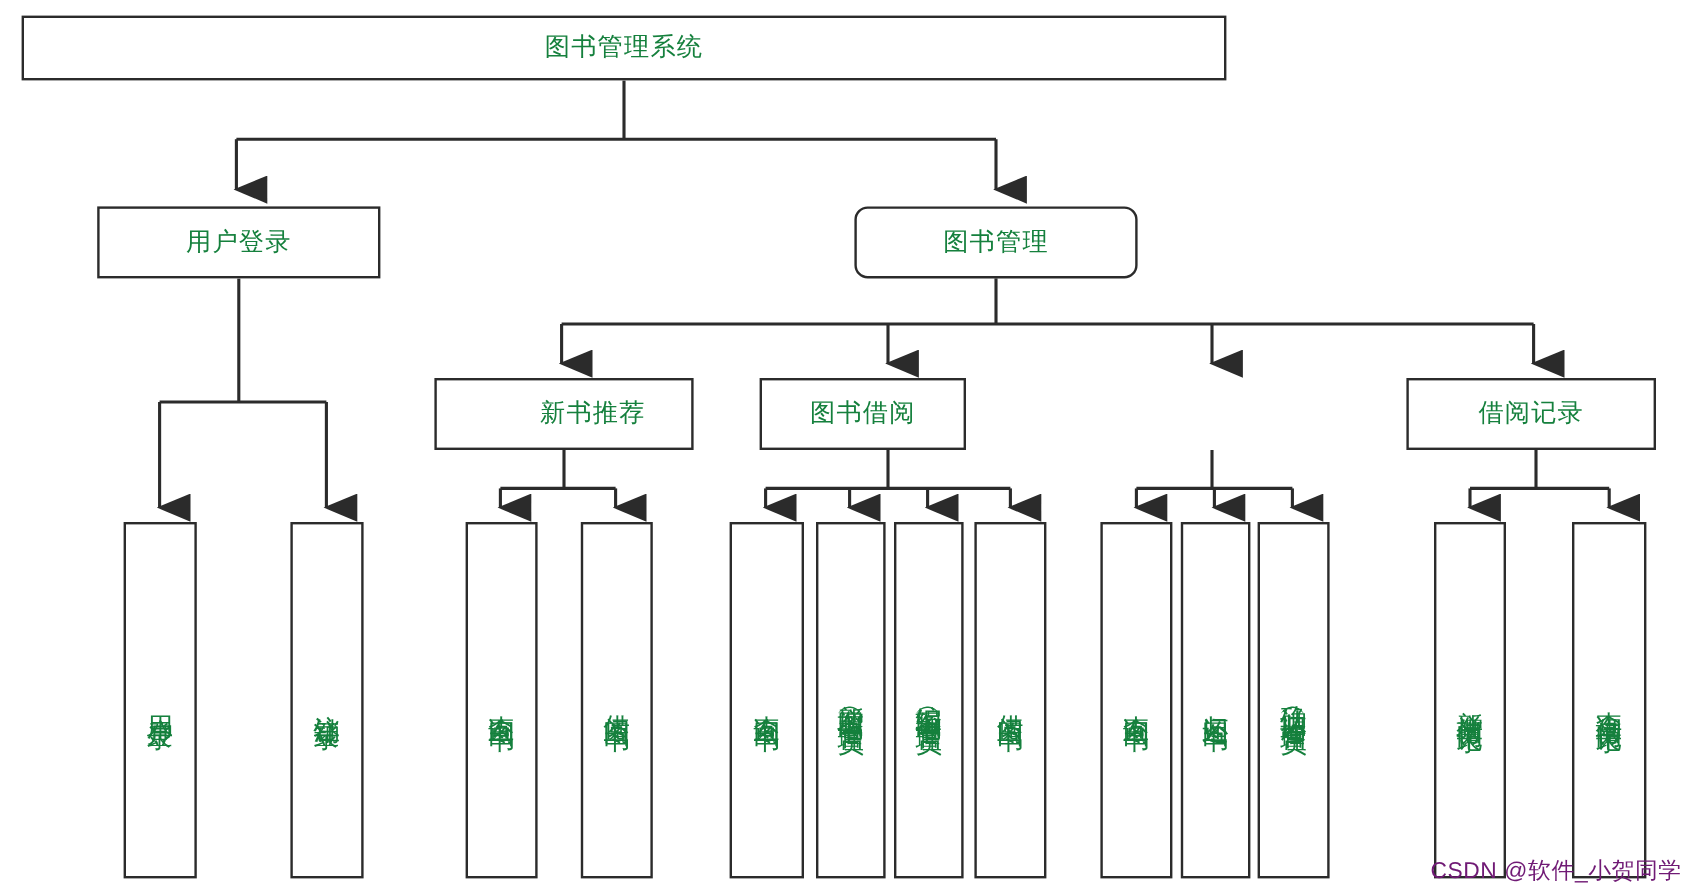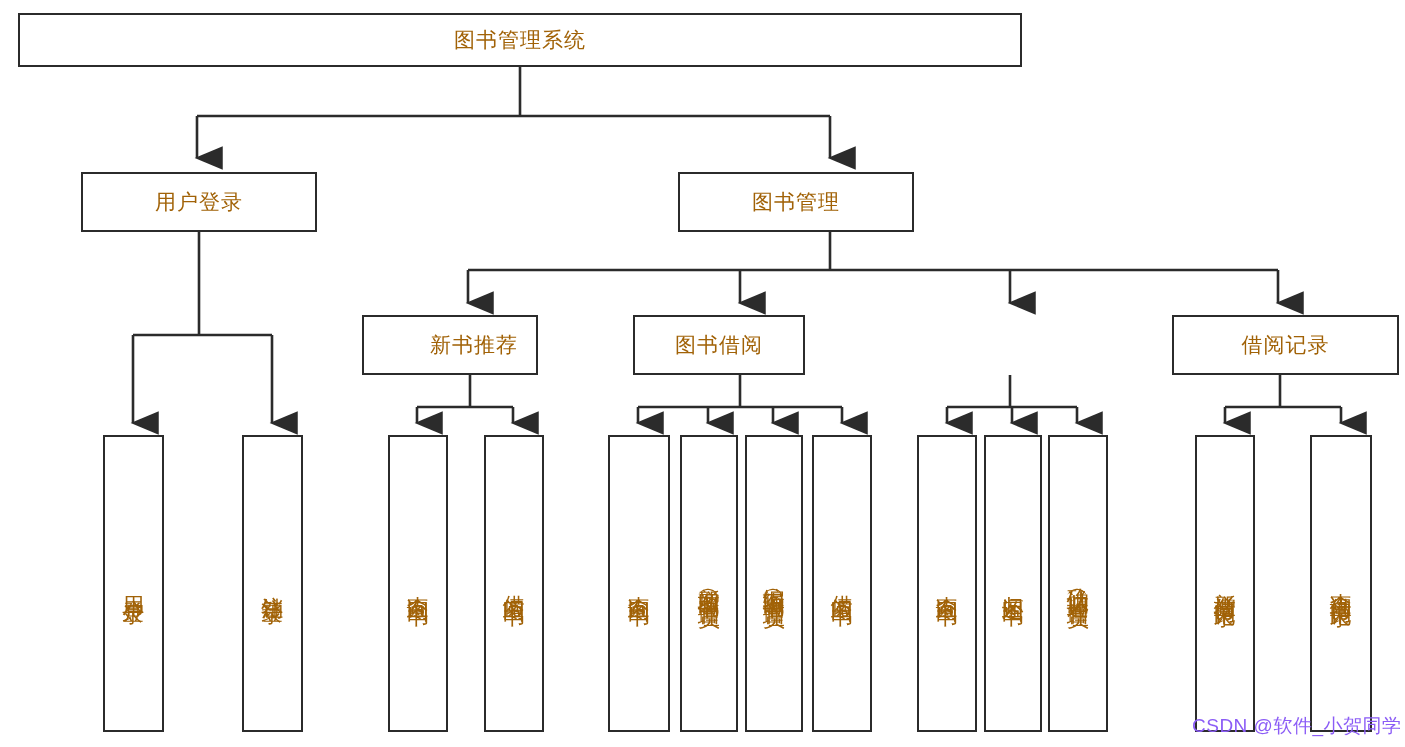--- a/index.html
+++ b/index.html
@@ -26,21 +26,21 @@
     pointer-events: none;
   }
   .node {
     position: absolute;
     box-sizing: border-box;
     background: #ffffff;
     border: 2px solid #2b2b2b;
     display: flex;
     align-items: center;
     justify-content: center;
-    color: #a16207;
+    color: #15803d;
   }
   .node.horiz .label {
     font-size: 21px;
     line-height: 1.1;
     letter-spacing: 1px;
     white-space: nowrap;
   }
   .node.vert {
     align-items: center;
     justify-content: center;
@@ -49,21 +49,21 @@
     writing-mode: vertical-rl;
     text-orientation: upright;
     font-size: 22px;
     line-height: 1.35;
     letter-spacing: 3px;
     white-space: nowrap;
   }
   .watermark {
     position: absolute;
     font-size: 19px;
-    color: #8b5cf6;
+    color: #701a75;
     white-space: nowrap;
     letter-spacing: 0.5px;
   }
 </style>
 </head>
 <body>
 
 <div id="canvas">
 
   <svg id="wires" viewBox="0 0 1405 747" xmlns="http://www.w3.org/2000/svg">
@@ -116,31 +116,31 @@
     </g>
   </svg>
 
   <div class="node horiz" style="left: 18px; top: 13px; width: 1004px; height: 54px;">
     <span class="label">图书管理系统</span>
   </div>
 
   <div class="node horiz" style="left: 81px; top: 172px; width: 236px; height: 60px;">
     <span class="label">用户登录</span>
   </div>
-  <div class="node horiz" style="left: 678px; top: 172px; width: 236px; height: 60px;">
+  <div class="node horiz" style="left: 712px; top: 172px; width: 236px; height: 60px; border-radius: 11px;">
     <span class="label">图书管理</span>
   </div>
 
-  <div class="node horiz" style="left: 362px; top: 315px; width: 176px; height: 60px; padding-left: 48px;">
+  <div class="node horiz" style="left: 362px; top: 315px; width: 216px; height: 60px; padding-left: 48px;">
     <span class="label">新书推荐</span>
   </div>
   <div class="node horiz" style="left: 633px; top: 315px; width: 172px; height: 60px;">
     <span class="label">图书借阅</span>
   </div>
-  <div class="node horiz" style="left: 1172px; top: 315px; width: 227px; height: 60px;">
+  <div class="node horiz" style="left: 1172px; top: 315px; width: 208px; height: 60px;">
     <span class="label">借阅记录</span>
   </div>
 
   <div class="node vert" style="left: 103px; top: 435px; width: 61px; height: 297px;">
     <span class="label">用户登录</span>
   </div>
   <div class="node vert" style="left: 242px; top: 435px; width: 61px; height: 297px;">
     <span class="label">注销登录</span>
   </div>
   <div class="node vert" style="left: 388px; top: 435px; width: 60px; height: 297px;">

